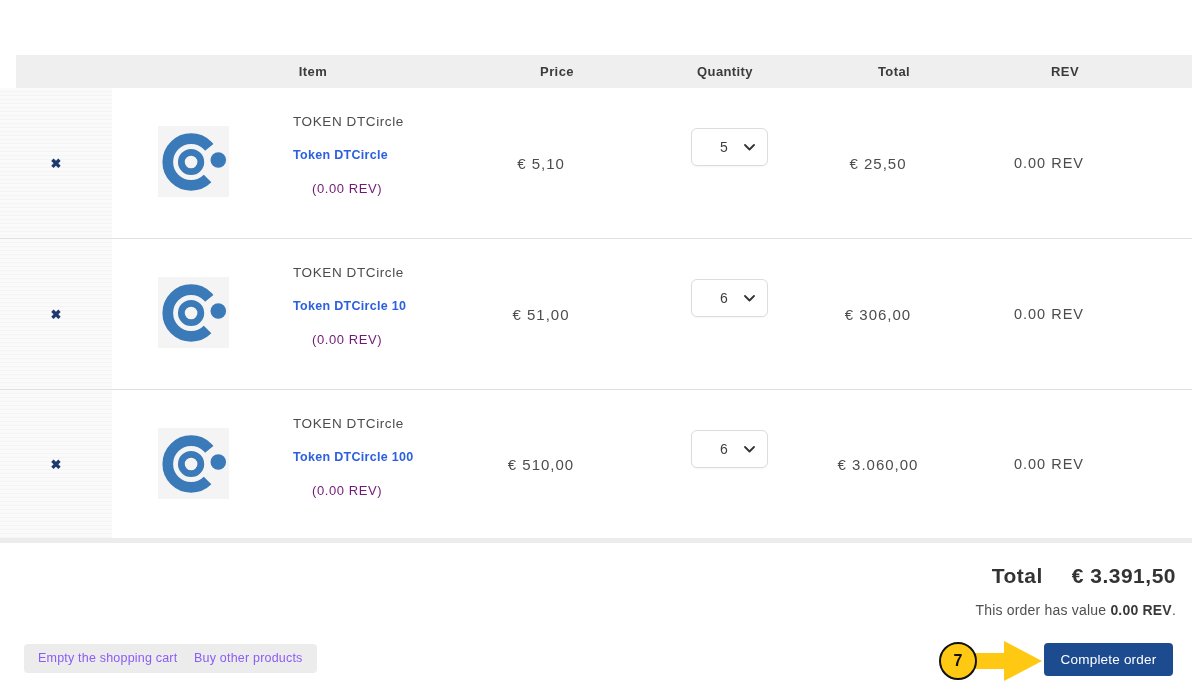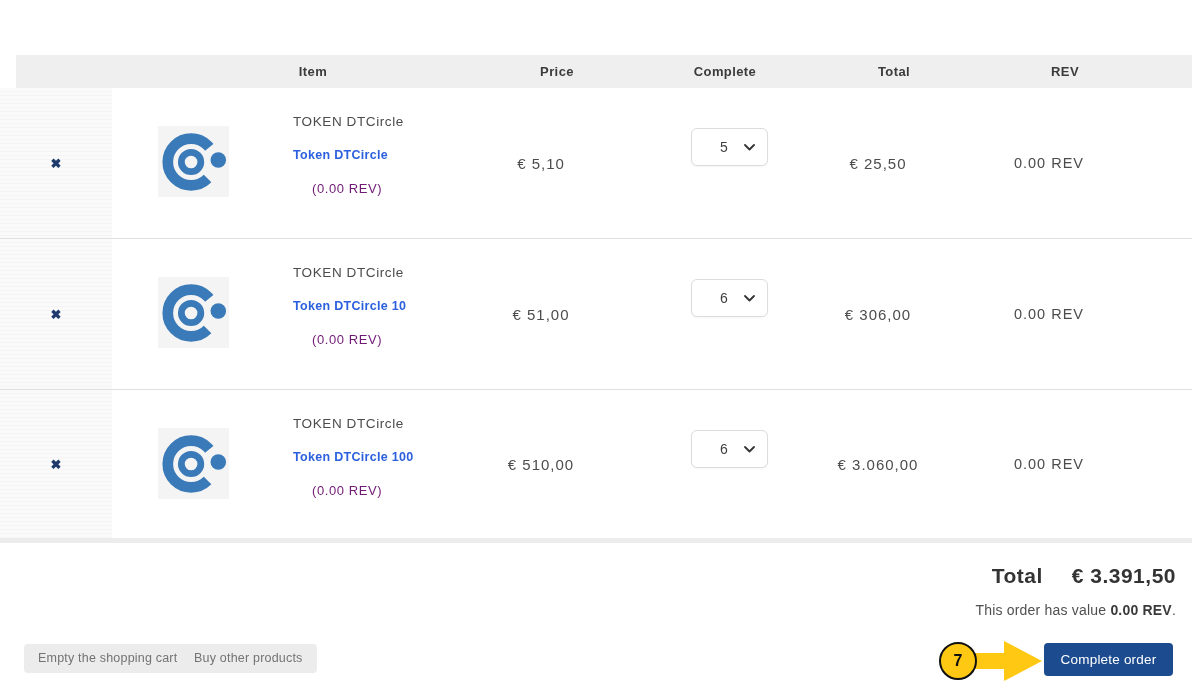--- a/index.html
+++ b/index.html
@@ -50,21 +50,21 @@
   .tfoot-bar { position:absolute; left:0; top:538px; width:1192px; height:5px; background:#ececec; }
   
   .summary-total { position:absolute; top:564px; right:16px; font-size:21px; font-weight:700; color:#333; letter-spacing:.5px; }
   .summary-total .amount { margin-left:29px; }
   .summary-note { position:absolute; top:602px; right:16px; font-size:14px; color:#4f4f4f; letter-spacing:.2px;text-align:center; }
   .summary-note b { color:#3a3a3a; }
   
   .btn-gray {
     position:absolute; top:644px; height:29px; line-height:29px; padding:0 14px;
     background:#ececec; border:none; border-radius:4px; font-family:inherit;
-    font-size:12.5px; color:#737373; letter-spacing:.2px; cursor:pointer;
+    font-size:12.5px; color:#8b5cf6; letter-spacing:.2px; cursor:pointer;
   }
   .btn-empty { left:24px; } .btn-buy { left:180px;text-align:right; }
   .btn-primary {
     position:absolute; left:1044px; top:643px; width:129px; height:33px;
     background:#1c4b8f; border:none; border-radius:4px; font-family:inherit;
     font-size:13.5px; color:#fff; letter-spacing:.2px; cursor:pointer; z-index:3;
   }
   
   .ann-arrow-shaft { position:absolute; left:958px; top:653px; width:50px; height:16px; background:#ffc913; z-index:1; }
   .ann-arrow-head { position:absolute; left:1004px; top:641px; width:0; height:0; z-index:1;
@@ -78,21 +78,21 @@
 </style>
 </head>
 <body>
 
 <div class="app">
 
 
   <div class="thead">
     <span class="th th-item">Item</span>
     <span class="th th-price">Price</span>
-    <span class="th th-qty">Complete</span>
+    <span class="th th-qty">Quantity</span>
     <span class="th th-total">Total</span>
     <span class="th th-rev">REV</span>
   </div>
 
   <div class="row row1">
     <div class="remove-cell">
       <span class="remove-icon">✖</span>
     </div>
     <div class="logo-tile">
       <svg width="68" height="68" viewBox="0 0 70 70">

